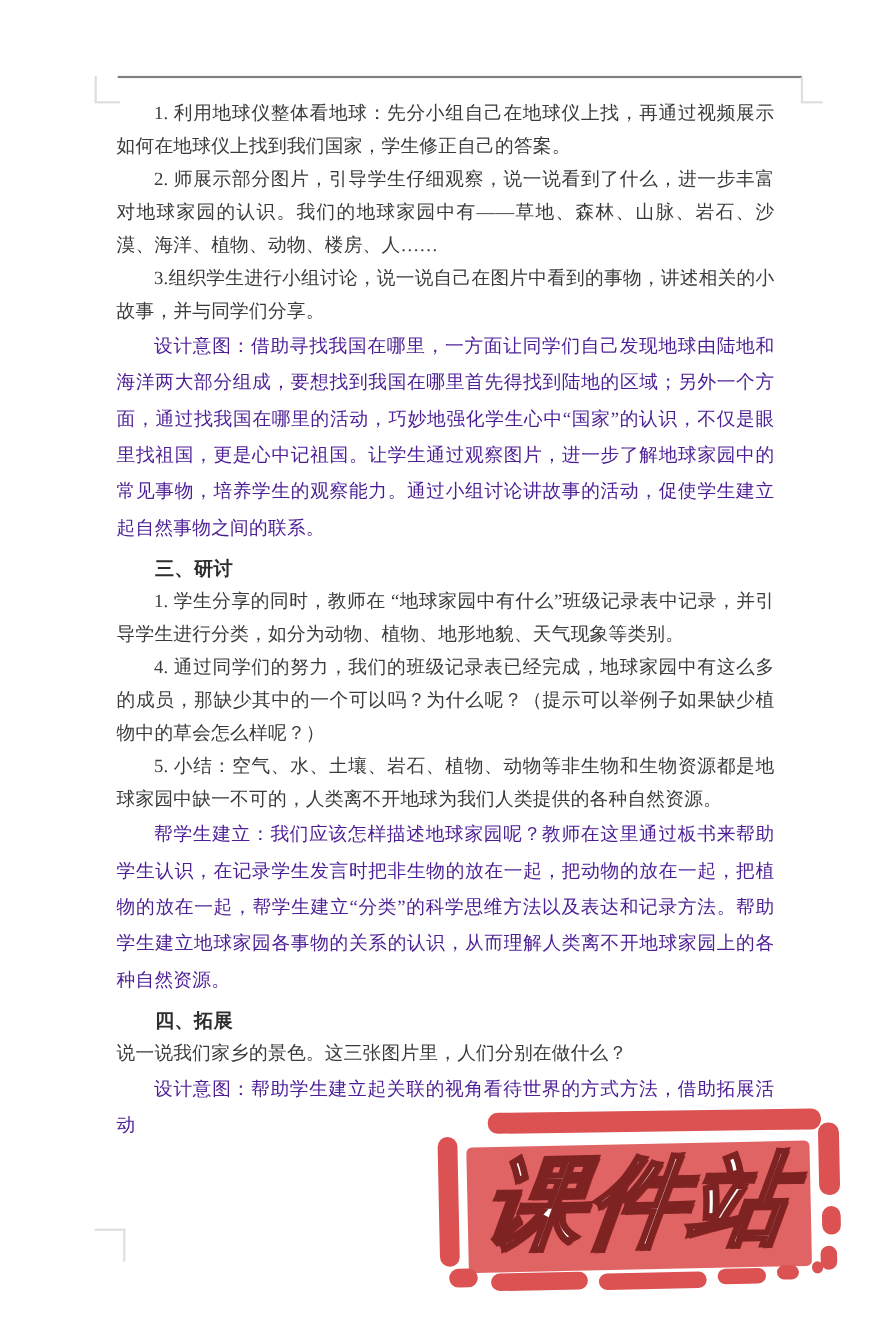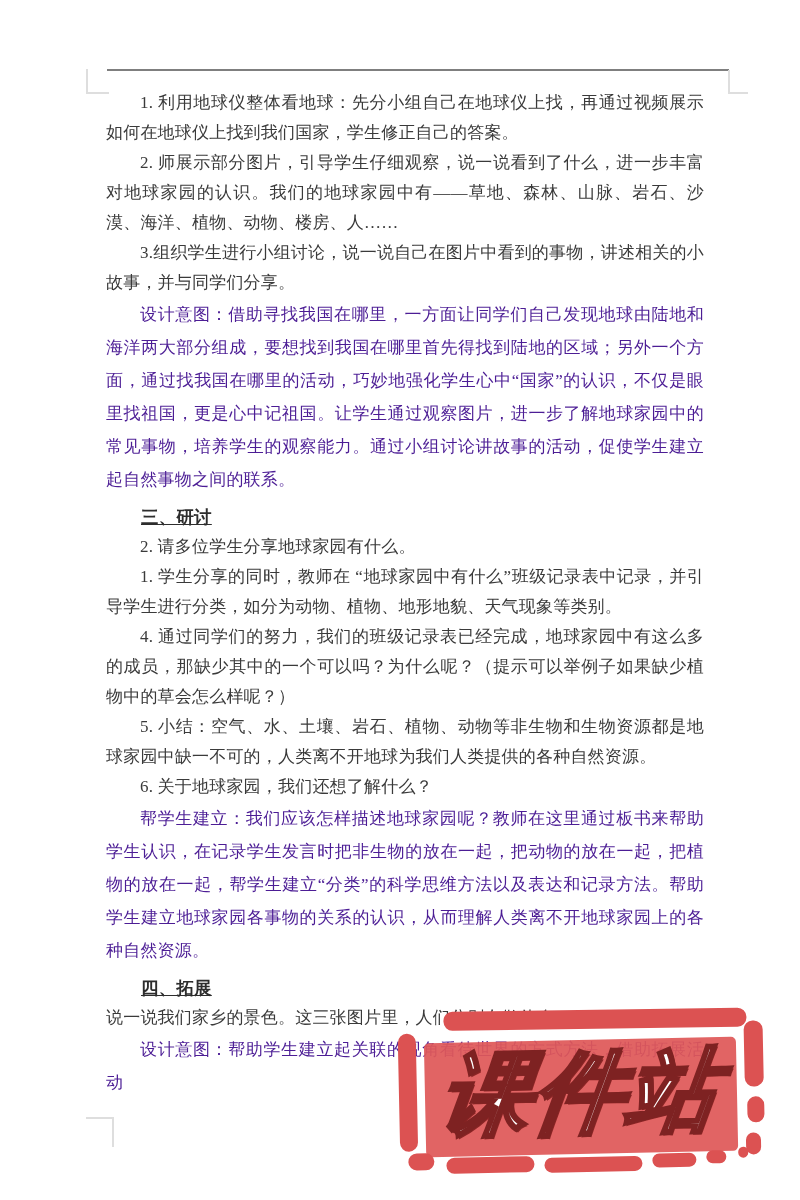--- a/index.html
+++ b/index.html
@@ -30,21 +30,20 @@
     line-height:33px;
   }
   .hd{
     font-family:"Liberation Sans","DejaVu Sans",sans-serif;
     font-weight:bold;
     color:#2d2d2d;
     text-indent:2em;
     margin:6px 0 0 0 !important;
     line-height:30px;
     font-size:17.5px;
-    text-decoration:underline;
   }
   
   .stamp{
     position:absolute;left:393px;top:1004px;width:378px;height:182px;
     transform:rotate(-1.2deg);
     pointer-events:none;
   }
   .stamp .piece{position:absolute;background:#dc5252;border-radius:9px;}
   .s-fill{position:absolute;left:32px;top:36px;width:312px;height:114px;
     background:rgba(223,88,88,.93);border-radius:5px;}
@@ -82,25 +81,23 @@
 <div class="pb-light" style="left:728px;top:92px;width:20px;height:2px;"></div>
 <div class="pb-light" style="left:86px;top:1117px;width:28px;height:2px;"></div>
 <div class="pb-light" style="left:112px;top:1117px;width:2px;height:30px;"></div>
 
 <div class="doc">
   <p class="p">1. 利用地球仪整体看地球：先分小组自己在地球仪上找，再通过视频展示如何在地球仪上找到我们国家，学生修正自己的答案。</p>
   <p class="p">2. 师展示部分图片，引导学生仔细观察，说一说看到了什么，进一步丰富对地球家园的认识。我们的地球家园中有——草地、森林、山脉、岩石、沙漠、海洋、植物、动物、楼房、人……</p>
   <p class="p">3.组织学生进行小组讨论，说一说自己在图片中看到的事物，讲述相关的小故事，并与同学们分享。</p>
   <p class="red">设计意图：借助寻找我国在哪里，一方面让同学们自己发现地球由陆地和海洋两大部分组成，要想找到我国在哪里首先得找到陆地的区域；另外一个方面，通过找我国在哪里的活动，巧妙地强化学生心中“国家”的认识，不仅是眼里找祖国，更是心中记祖国。让学生通过观察图片，进一步了解地球家园中的常见事物，培养学生的观察能力。通过小组讨论讲故事的活动，促使学生建立起自然事物之间的联系。</p>
   <p class="hd">三、研讨</p>
-  <p class="p">2. 请多位学生分享地球家园有什么。</p>
   <p class="p">1. 学生分享的同时，教师在 “地球家园中有什么”班级记录表中记录，并引导学生进行分类，如分为动物、植物、地形地貌、天气现象等类别。</p>
   <p class="p">4. 通过同学们的努力，我们的班级记录表已经完成，地球家园中有这么多的成员，那缺少其中的一个可以吗？为什么呢？（提示可以举例子如果缺少植物中的草会怎么样呢？）</p>
   <p class="p">5. 小结：空气、水、土壤、岩石、植物、动物等非生物和生物资源都是地球家园中缺一不可的，人类离不开地球为我们人类提供的各种自然资源。</p>
-  <p class="p">6. 关于地球家园，我们还想了解什么？</p>
   <p class="red">帮学生建立：我们应该怎样描述地球家园呢？教师在这里通过板书来帮助学生认识，在记录学生发言时把非生物的放在一起，把动物的放在一起，把植物的放在一起，帮学生建立“分类”的科学思维方法以及表达和记录方法。帮助学生建立地球家园各事物的关系的认识，从而理解人类离不开地球家园上的各种自然资源。</p>
   <p class="hd">四、拓展</p>
   <p class="p flush">说一说我们家乡的景色。这三张图片里，人们分别在做什么？</p>
   <p class="red">设计意图：帮助学生建立起关联的视角看待世界的方式方法，借助拓展活动</p>
 </div>
 
 <div class="stamp">
   <div class="s-fill"></div>
   <div class="piece s-top"></div>
   <div class="piece s-left"></div>

